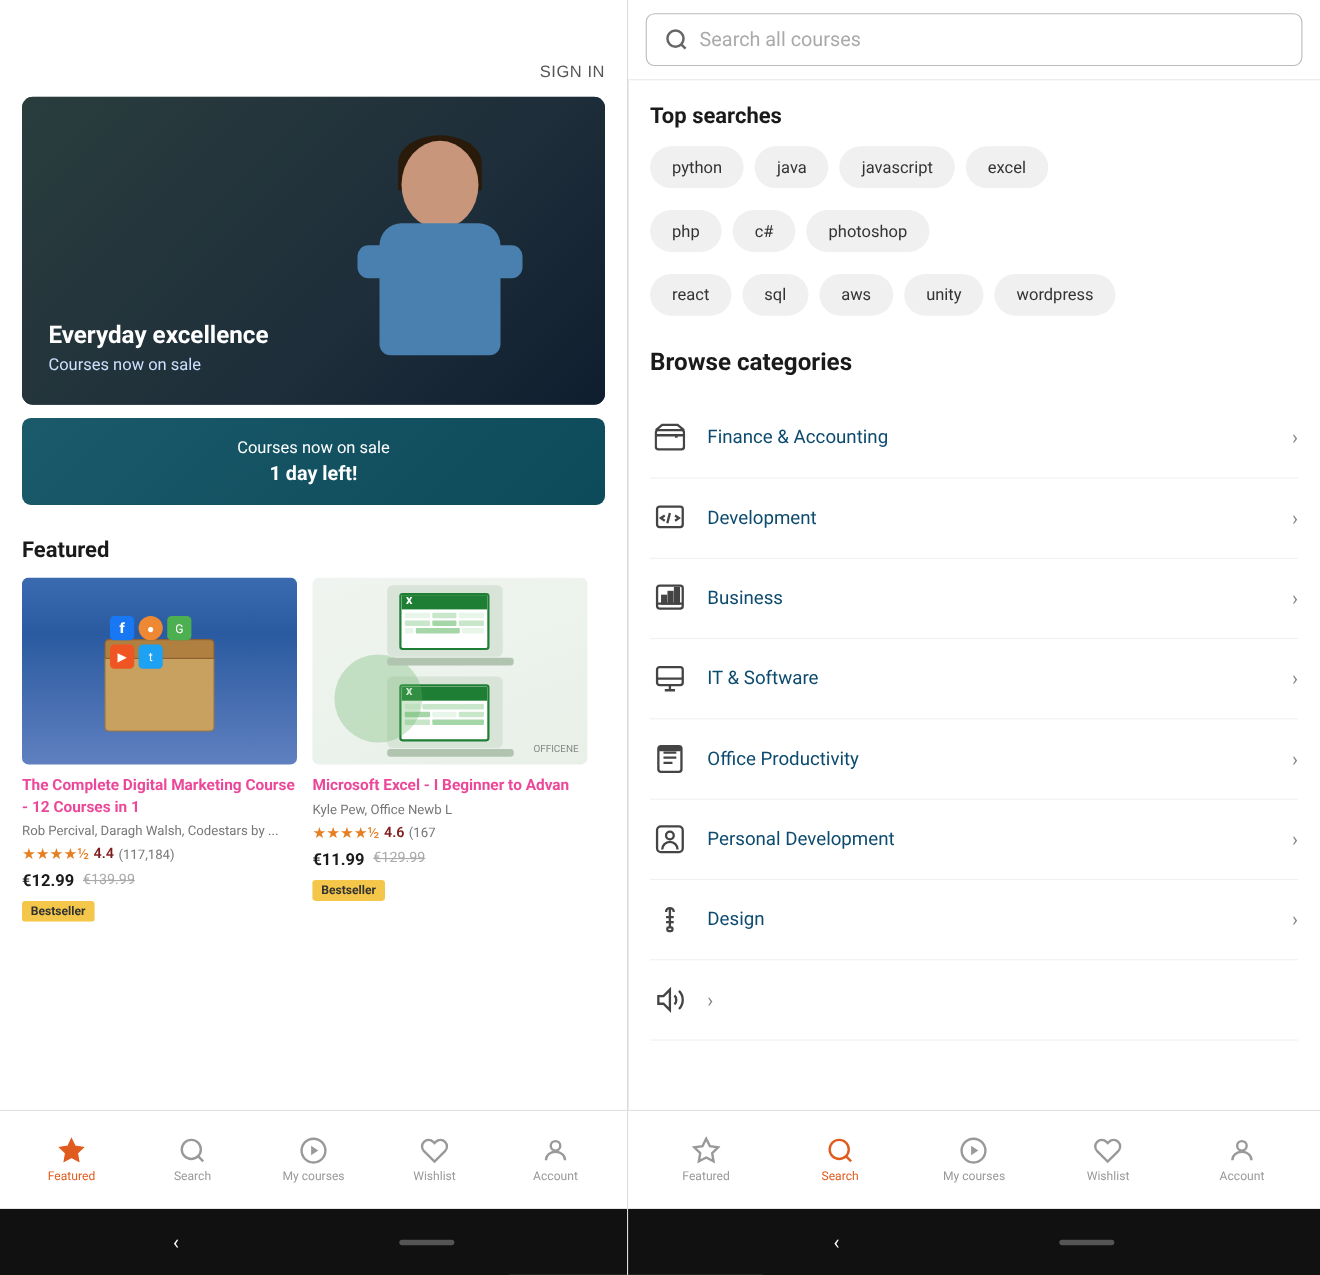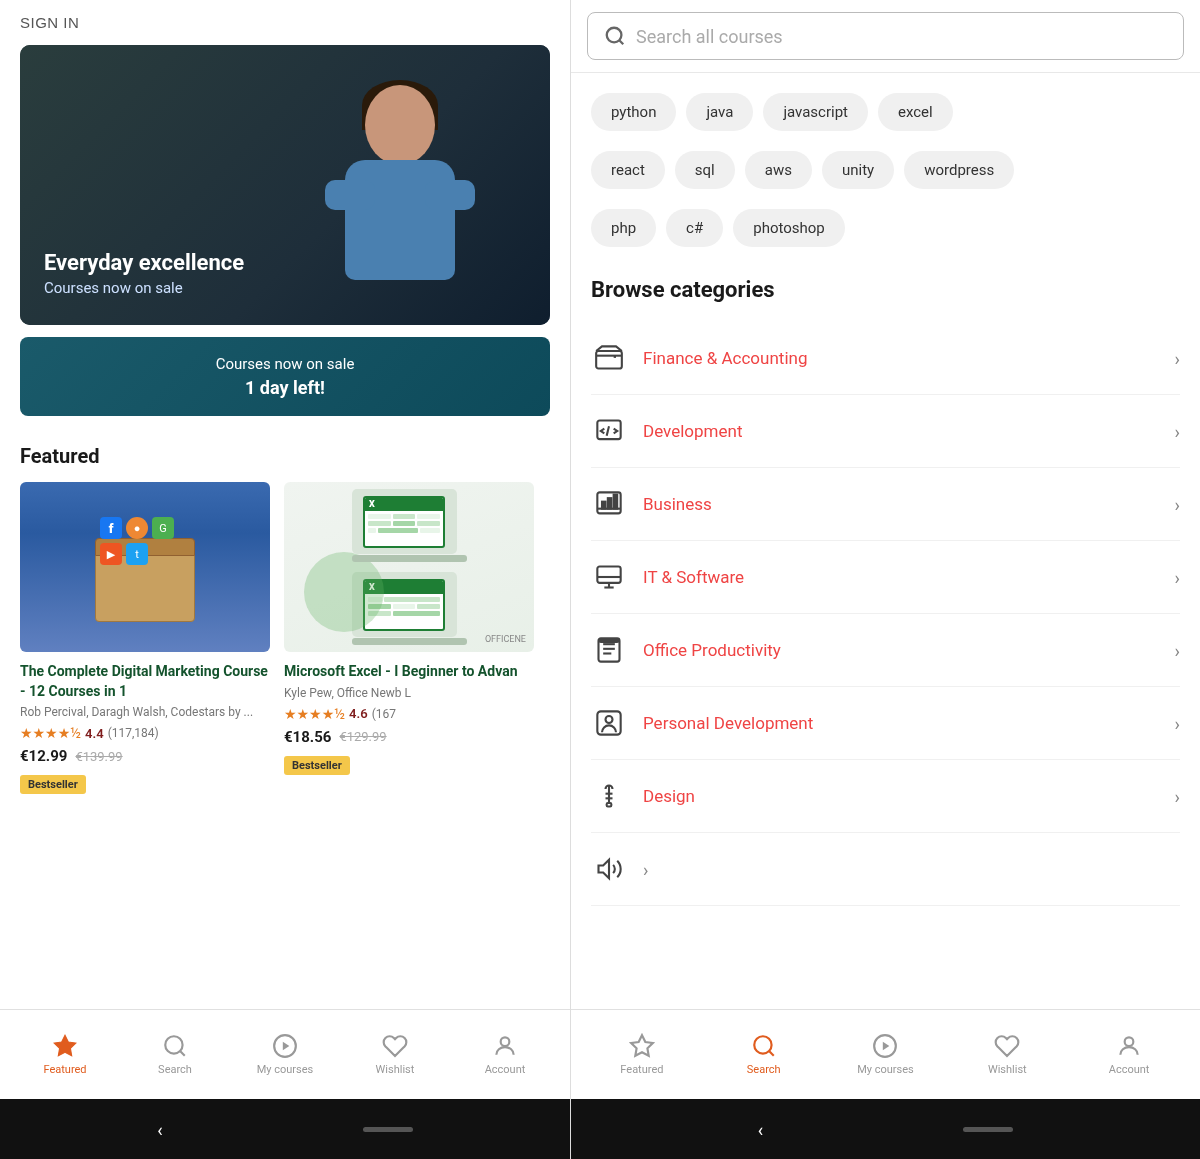--- a/index.html
+++ b/index.html
@@ -18,22 +18,24 @@
       height: 1159px;
       background: #fff;
       display: flex;
       flex-direction: column;
       overflow: hidden;
       position: relative;
     }
 
     .sign-in-bar {
       display: flex;
+      justify-content: flex-end;
       padding: 14px 20px;
       background: #fff;
+      margin-top: 43px;
     }
 
     .sign-in-btn {
       font-size: 15px;
       font-weight: 500;
       color: #555;
       letter-spacing: 0.5px;
       cursor: pointer;
       background: none;
       border: none;
@@ -148,21 +150,21 @@
       bottom: 20px;
       width: 80px;
       height: 80px;
       background: rgba(100,180,100,0.3);
       border-radius: 50%;
     }
 
     .course-name {
       font-size: 14px;
       font-weight: 700;
-      color: #14532d;
+      color: #ec4899;
       line-height: 1.4;
       margin-bottom: 4px;
     }
 
     .course-author {
       font-size: 12px;
       color: #777;
       margin-bottom: 6px;
     }
 
@@ -370,21 +372,21 @@
       align-items: center;
       justify-content: center;
       font-size: 22px;
       color: #444;
       flex-shrink: 0;
     }
 
     .category-name {
       flex: 1;
       font-size: 17px;
-      color: #ef4444;
+      color: #0c4a6e;
     }
 
     .category-chevron {
       font-size: 18px;
       color: #888;
     }
 
     
     .right-bottom-nav {
       height: 90px;
@@ -646,21 +648,21 @@
           <div class="officene-label">OFFICENE</div>
         </div>
         <div class="course-name">Microsoft Excel - I Beginner to Advan</div>
         <div class="course-author">Kyle Pew, Office Newb L</div>
         <div class="stars-row">
           <span class="stars">★★★★½</span>
           <span class="rating-num">4.6</span>
           <span class="rating-count">(167</span>
         </div>
         <div class="price-row">
-          <span class="price-current">€18.56</span>
+          <span class="price-current">€11.99</span>
           <span class="price-original">€129.99</span>
         </div>
         <span class="bestseller-badge">Bestseller</span>
       </div>
     </div>
   </div>
 
   <div class="bottom-nav">
     <div class="nav-item">
       <svg class="icon-svg" viewBox="0 0 24 24">
@@ -712,42 +714,43 @@
       <svg width="22" height="22" viewBox="0 0 24 24">
         <circle cx="11" cy="11" r="8" fill="none" stroke="#666" stroke-width="2.5"></circle>
         <line x1="21" y1="21" x2="16.65" y2="16.65" stroke="#666" stroke-width="2.5"></line>
       </svg>
       <span class="search-placeholder">Search all courses</span>
     </div>
   </div>
 
   <div class="search-content">
 
+    <div class="top-searches-title">Top searches</div>
 
     <div class="tag-rows">
 
       <div class="tag-row">
         <span class="tag">python</span>
         <span class="tag">java</span>
         <span class="tag">javascript</span>
         <span class="tag">excel</span>
+      </div>
+
+      <div class="tag-row">
+        <span class="tag">php</span>
+        <span class="tag">c#</span>
+        <span class="tag">photoshop</span>
       </div>
 
       <div class="tag-row">
         <span class="tag">react</span>
         <span class="tag">sql</span>
         <span class="tag">aws</span>
         <span class="tag">unity</span>
         <span class="tag">wordpress</span>
-      </div>
-
-      <div class="tag-row">
-        <span class="tag">php</span>
-        <span class="tag">c#</span>
-        <span class="tag">photoshop</span>
       </div>
     </div>
 
     <div class="browse-title">Browse categories</div>
 
     <div class="category-list">
 
       <div class="category-item">
         <div class="category-icon">
           <svg width="28" height="28" viewBox="0 0 24 24" fill="none" stroke="#444" stroke-width="1.8">

